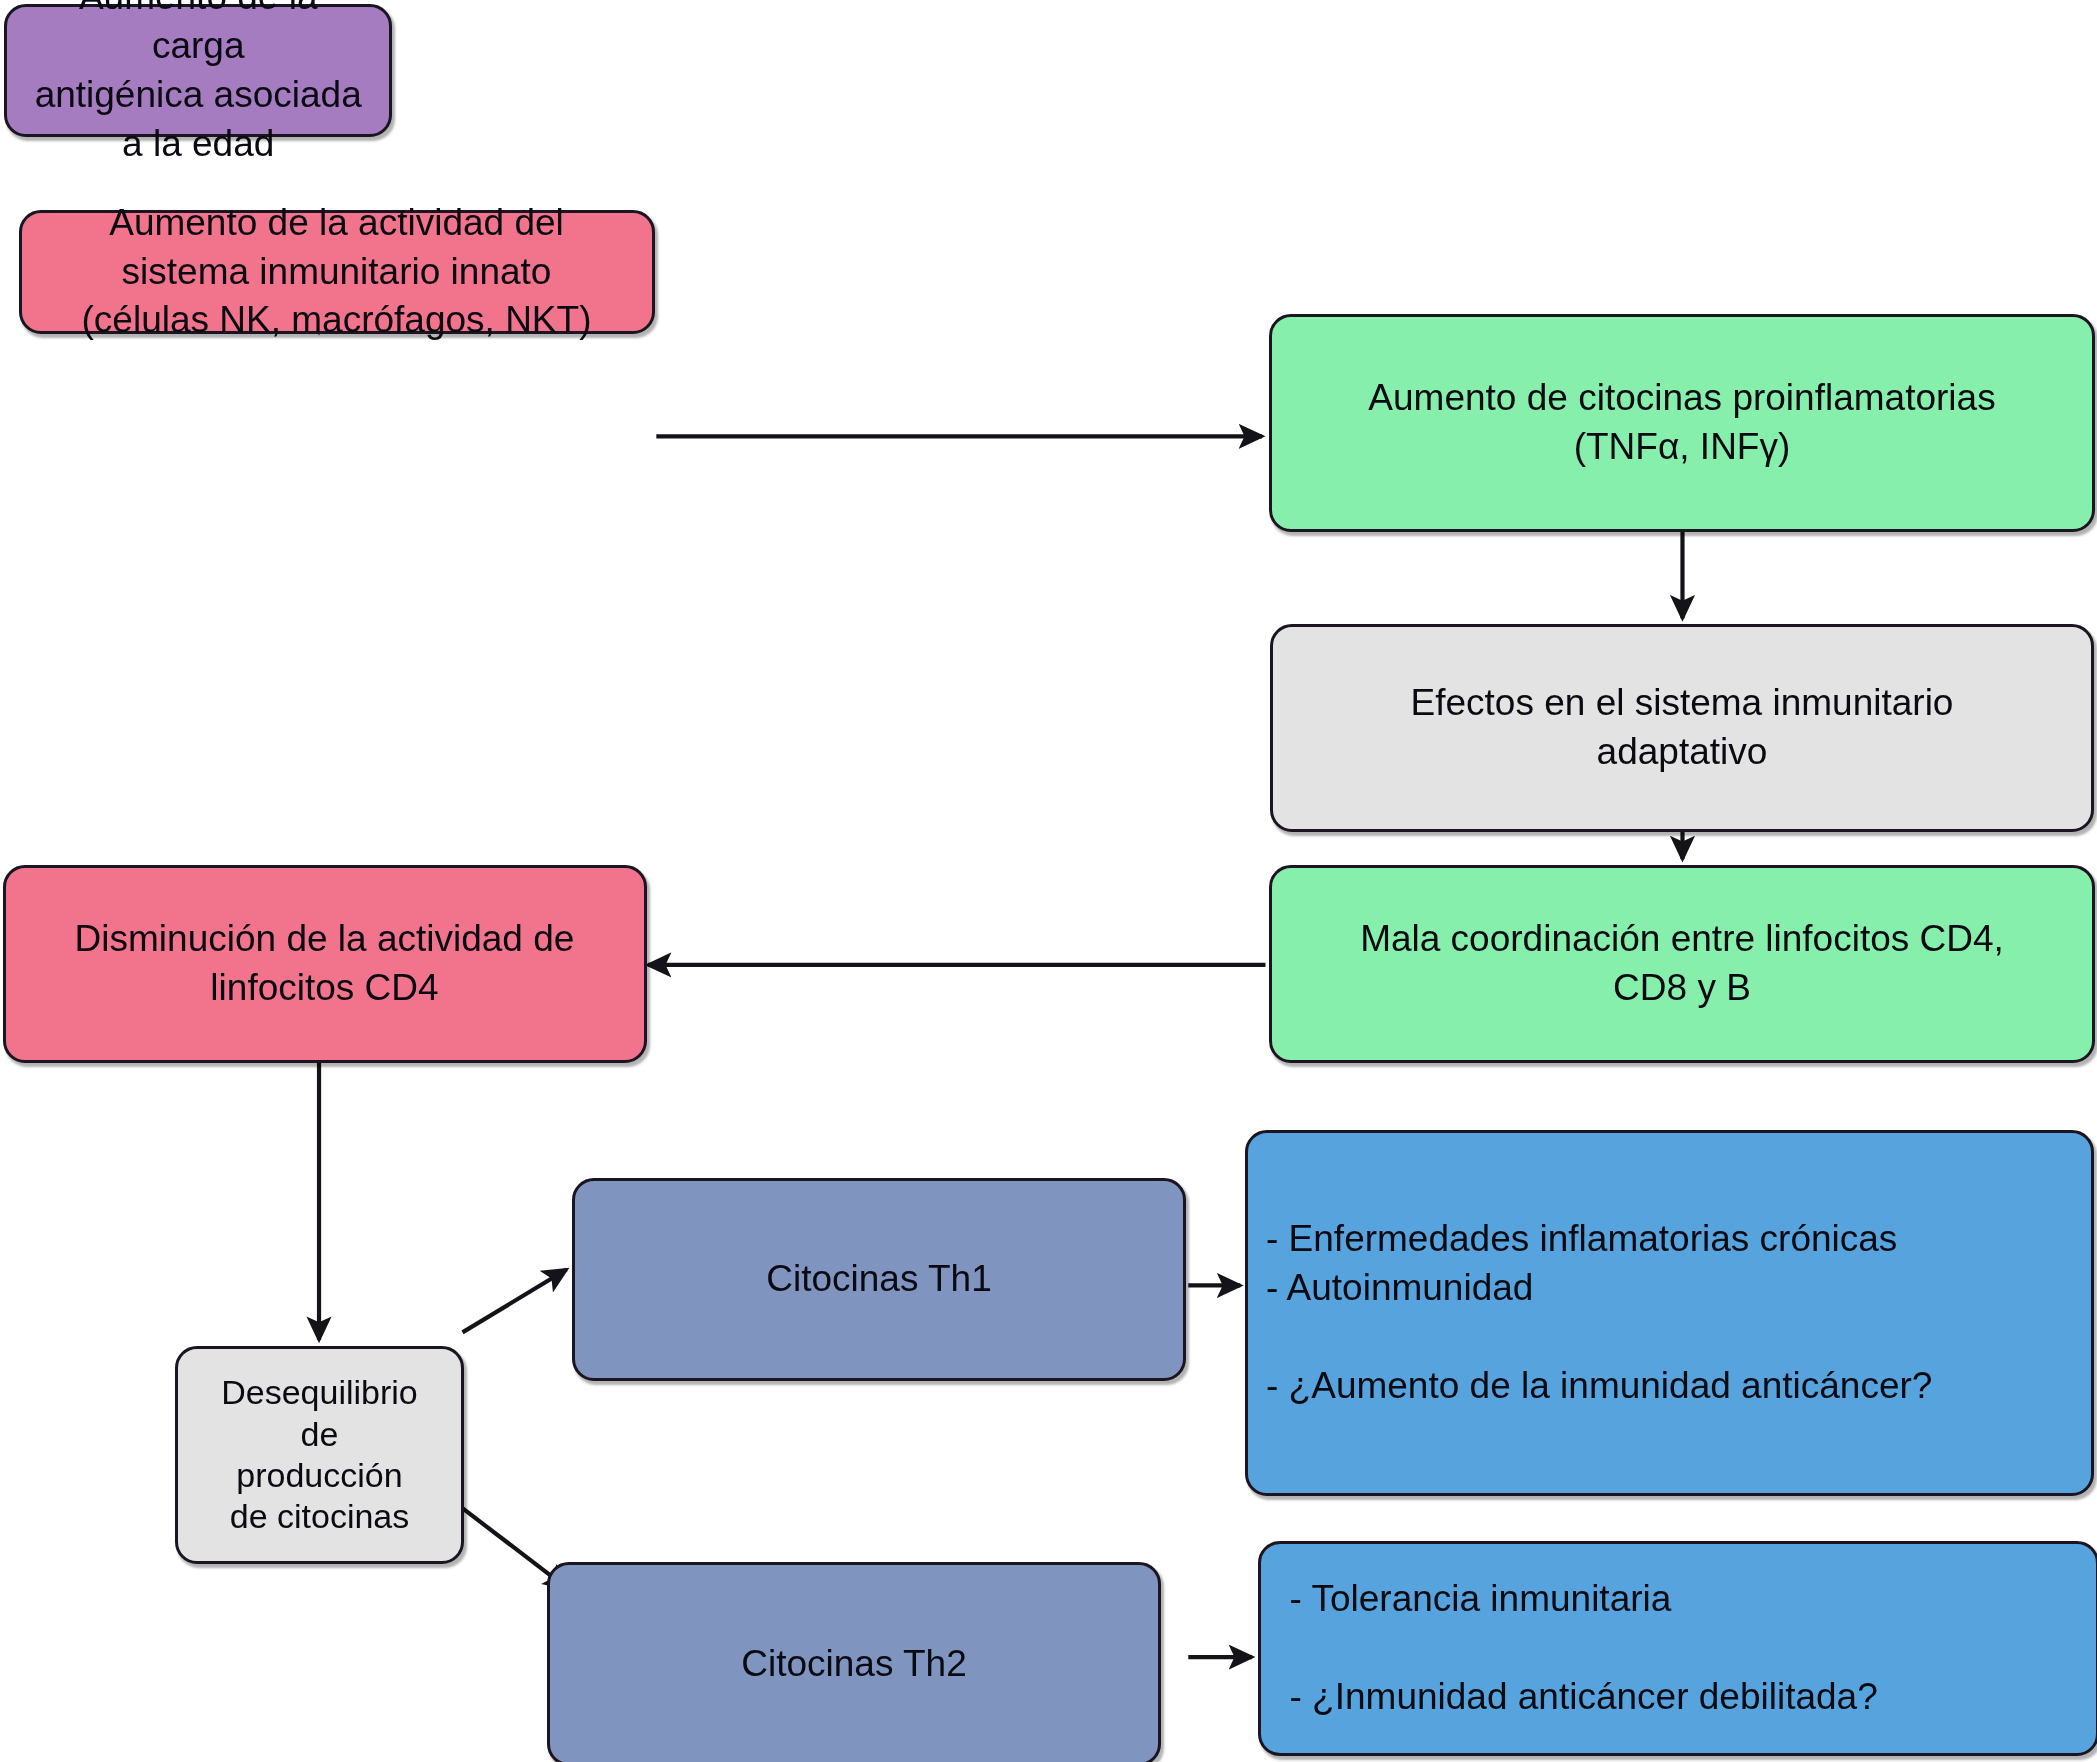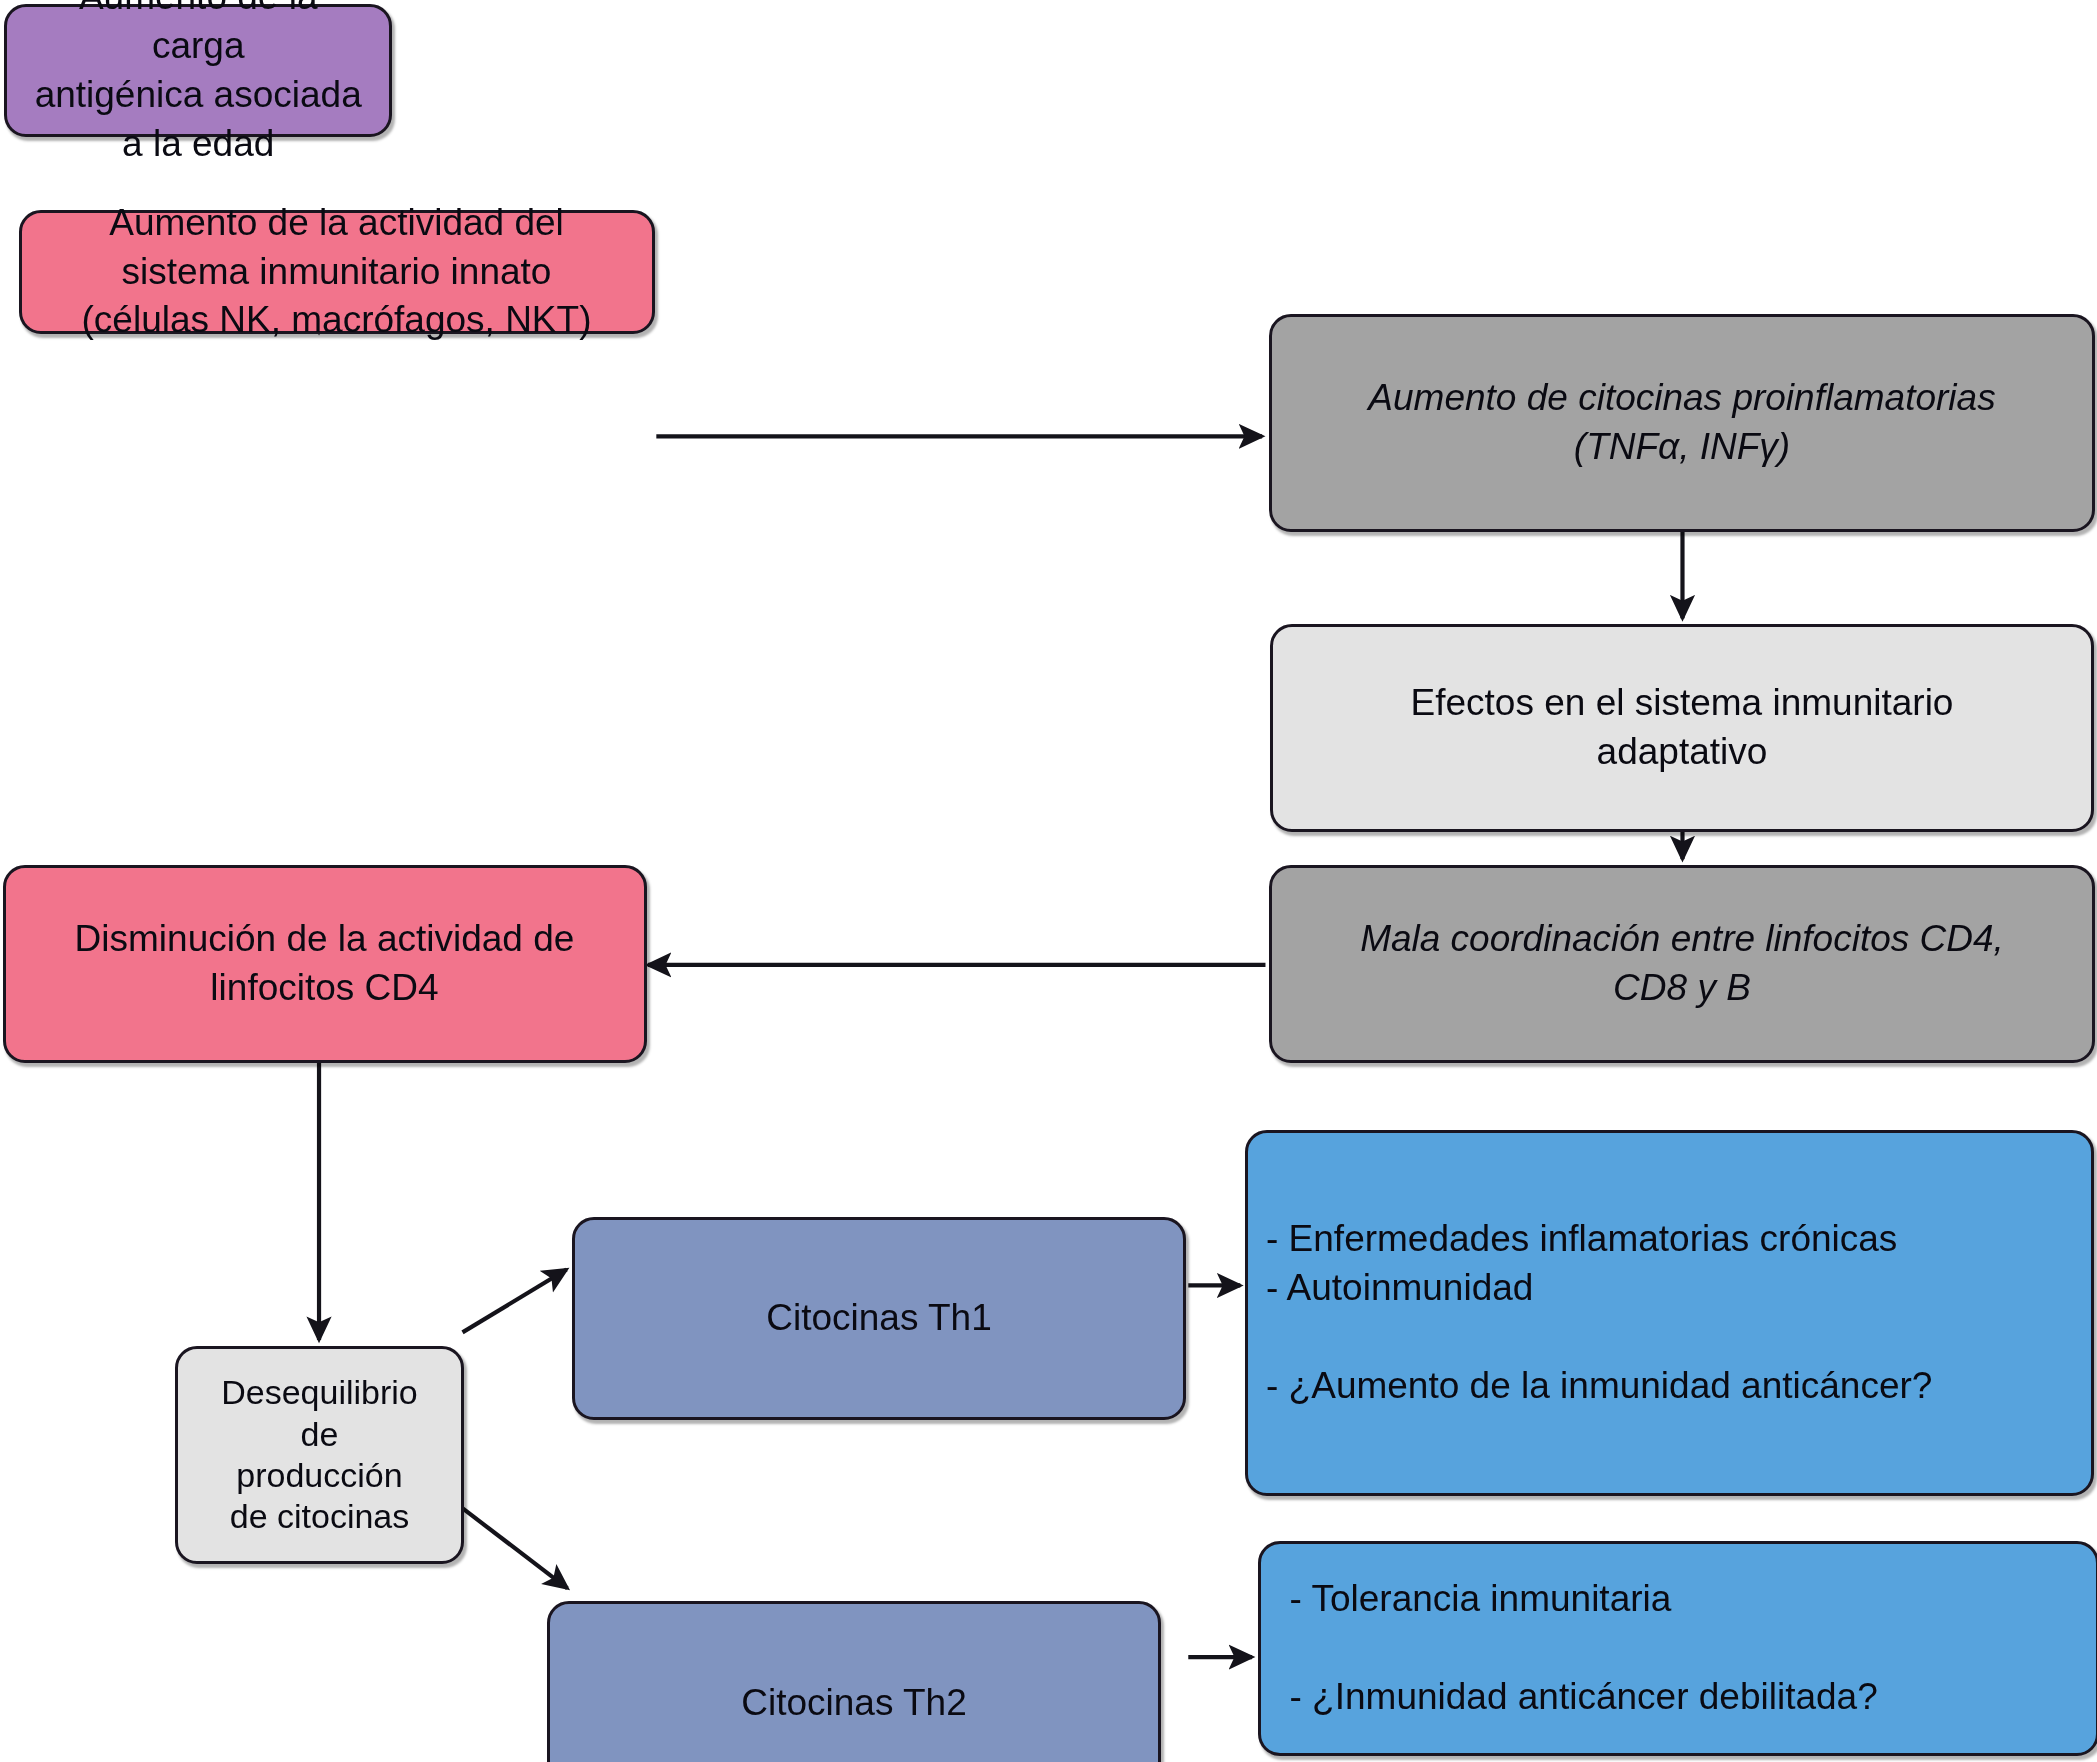--- a/index.html
+++ b/index.html
@@ -30,23 +30,23 @@
     padding: 8.4px 22px;
     box-shadow: 2.5px 3.4px 2.5px rgba(0,0,0,0.30);
     white-space: pre-line;
   }
   .node.left-align {
     justify-content: flex-start;
     text-align: left;
   }
   .node.purple  { background: #a57cc0; }
   .node.pink    { background: #f2748c; }
-  .node.yellow  { background: #a3a3a3; font-style: italic; }
+  .node.yellow  { background: #86efac; }
   .node.grey    { background: #e3e3e3; }
-  .node.slate   { background: #8094c0; margin-top: 39px; }
+  .node.slate   { background: #8094c0; }
   .node.blue    { background: #57a3dd; }
 
   svg.edges {
     position: absolute;
     left: 0; top: 0;
     width: 2098px;
     height: 1762px;
     pointer-events: none;
   }
   .edge-line {

